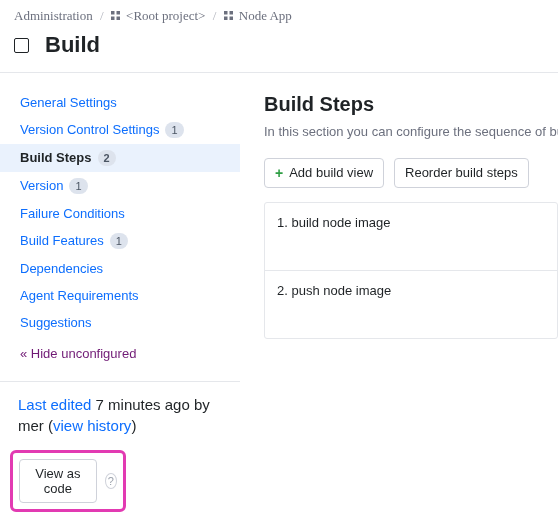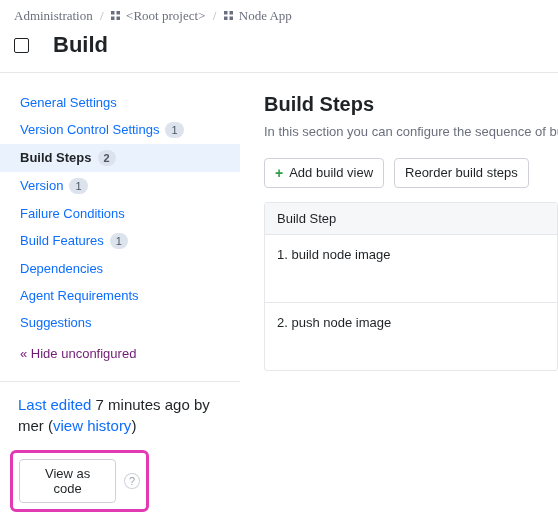--- a/index.html
+++ b/index.html
@@ -2,35 +2,35 @@
 <html><head>
 <meta charset="utf-8">
 <style>
   * { box-sizing: border-box; margin: 0; padding: 0; }
   body { font-family: -apple-system, BlinkMacSystemFont, "Segoe UI", Arial, sans-serif; font-size: 13px; color: #1f2326; background: #fff; width: 558px; }
   .breadcrumb { padding: 8px 14px 6px; color: #6c707e; font-size: 13px; font-family: Liberation Serif, serif; }
   .breadcrumb a { color: #6c707e; text-decoration: none; }
   .breadcrumb .sep { margin: 0 4px; color: #b0b3bb; }
   .grid-icon { display: inline-block; width: 9px; height: 9px; margin-right: 3px; position: relative; top: 0px; }
   .grid-icon svg { display: block; }
-  .page-title-row { padding: 2px 14px 14px; display: flex; align-items: center; gap: 24px; }
+  .page-title-row { padding: 2px 14px 14px; display: flex; align-items: center; gap: 16px; }
   .page-title-row .sq { display:inline-block; width: 15px; height: 15px; border: 1.5px solid #1f2326; border-radius:2px; }
   .page-title { font-size: 22px; font-weight: 700; }
   .divider { border-bottom: 1px solid #e5e7eb; }
   .layout { display: flex; }
   .sidebar { width: 240px; padding: 16px 0 10px; }
   .nav-item { display:flex; align-items:flex-start; gap:6px; padding: 6px 20px; font-size: 13px; color: #0d6efd; cursor:pointer; }
   .nav-item .badge { background:#dde3ed; color:#4b5563; font-size:11px; border-radius:9px; padding:0 6px; line-height:16px; min-width:16px; text-align:center; }
   .nav-item.active { background:#eaf2fd; color:#1f2326; font-weight:700; }
   .nav-item.active .label { color:#1f2326; }
   .hide-link { padding: 10px 20px 14px; color:#701a75; font-size:13px; cursor:pointer; }
   .side-div { border-top:1px solid #e5e7eb; margin: 6px 0 12px; }
   .edited { padding: 0 18px; font-size:15px; color:#1f2326; line-height:1.4; }
   .edited a { color:#0d6efd; text-decoration:none; }
-  .view-code-wrap { margin: 14px 10px 10px; border:3px solid #e23ab2; border-radius:6px; padding:6px 6px; display:flex; align-items:center; gap:8px; width:139px;}
+  .view-code-wrap { margin: 14px 10px 10px; border:3px solid #e23ab2; border-radius:6px; padding:6px 6px; display:flex; align-items:center; gap:8px; width:116px;}
   .btn { border:1px solid #cfd2da; background:#fff; border-radius:4px; padding:6px 10px; font-size:13px; cursor:pointer; display:inline-flex; align-items:center; gap:6px; color:#1f2326;}
   .help-icon { width:16px; height:16px; border:1px solid #cfd2da; border-radius:50%; display:inline-flex; align-items:center; justify-content:center; font-size:11px; color:#9aa0ab; }
   .main { flex:1; padding: 20px 0 0 24px; overflow:hidden; }
   .main h2 { font-size: 20px; font-weight:700; margin-bottom:6px; }
   .main-desc { color:#6c707e; font-size:13px; line-height:1.5; margin-bottom:16px; white-space:nowrap; }
   .btn-row { display:flex; gap:10px; margin-bottom:14px; }
   .plus { color:#2e9e44; font-weight:700; font-size:14px; }
   .table { border:1px solid #e5e7eb; border-radius:3px; }
   .thead { background:#f6f7f9; padding:8px 12px; font-size:13px; color:#1f2326; border-bottom:1px solid #e5e7eb; }
   .trow { padding:12px 12px 40px; border-bottom:1px solid #e5e7eb; font-size:13px; }
@@ -117,20 +117,19 @@
     <h2>Build Steps</h2>
     <div class="main-desc">In this section you can configure the sequence of build steps to be executed. Each build step is represented by a build runner and provides integration with a specific build or test tool.</div>
     <div class="btn-row">
       <button class="btn">
         <span class="plus">+</span>
         <span>Add build view</span>
       </button>
       <button class="btn">Reorder build steps</button>
     </div>
     <div class="table">
-      <div class="thead">Build Step</div>
       <div id="step-rows">
           <div class="trow">1. build node image</div>
           <div class="trow">2. push node image</div>
         </div>
     </div>
   </div>
 </div>
 
 </body></html>

